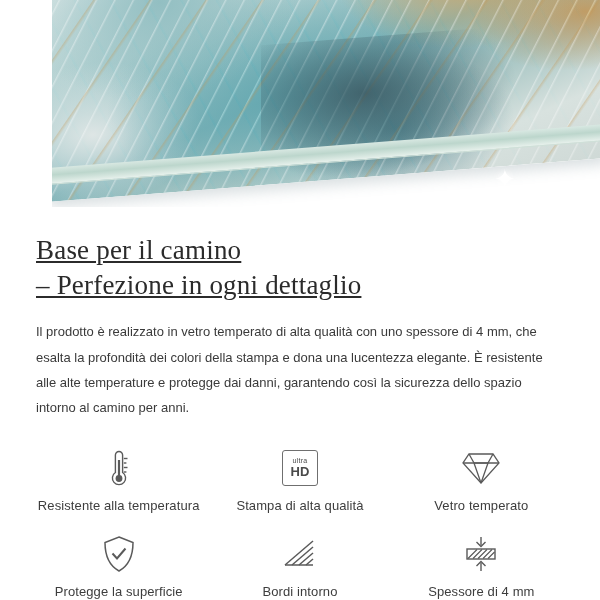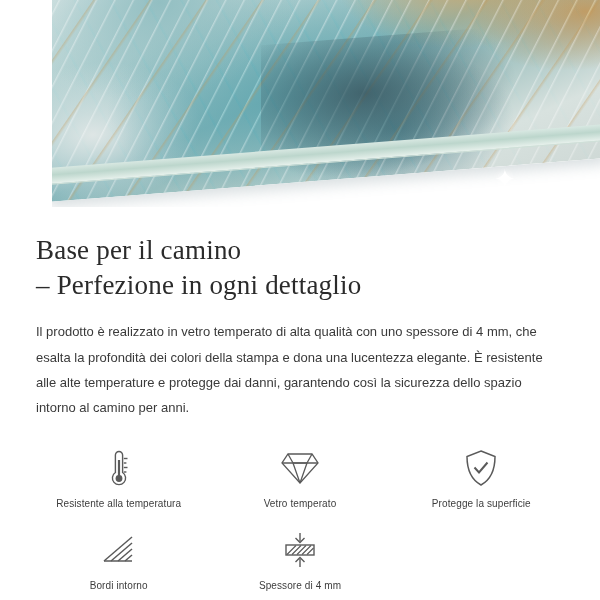--- a/index.html
+++ b/index.html
@@ -108,20 +108,21 @@
 
   
   .headline {
     margin: 18px 0 4px 36px;
     font-family: "Liberation Serif", serif;
     font-size: 27px;
     line-height: 1.30;
     color: #2b2b2b;
     font-weight: 400;
     letter-spacing: .2px;
+    text-decoration: underline;
   }
   .headline .line2 { display: block; }
 
   
   .body-copy {
     margin: 16px 36px 0 36px;
     font-size: 13px;
     line-height: 1.95;
     color: #3a3a3a;
     text-align: left;
@@ -141,21 +142,21 @@
     justify-content: flex-start;
   }
   .feature .ico {
     height: 46px;
     display: flex;
     align-items: center;
     justify-content: center;
   }
   .feature .cap {
     margin-top: 7px;
-    font-size: 10px;
+    font-size: 13px;
     color: #3d3d3d;
     text-align: center;
     letter-spacing: .1px;
   }
   .hd-badge {
     width: 34px;
     height: 34px;
     border: 1.6px solid #6f6f6f;
     border-radius: 3px;
     display: flex;
@@ -202,20 +203,29 @@
           <rect x="11.9" y="14" width="2.2" height="16" fill="#5a5a5a" stroke="none"></rect>
           <line x1="17.8" y1="12.5" x2="21.5" y2="12.5"></line>
           <line x1="17.8" y1="17" x2="20.4" y2="17"></line>
           <line x1="17.8" y1="21.5" x2="21.5" y2="21.5"></line>
           <line x1="17.8" y1="26" x2="20.4" y2="26"></line>
         </svg>
       </div>
       <div class="cap">Resistente alla temperatura</div>
     </div>
 
+    <div class="feature">
+      <div class="ico">
+        <div class="hd-badge">
+          <span class="u">ultra</span>
+          <span class="h">HD</span>
+        </div>
+      </div>
+      <div class="cap">Stampa di alta qualità</div>
+    </div>
 
     <div class="feature">
       <div class="ico">
         <svg width="40" height="36" viewBox="0 0 40 36" fill="none" stroke="#5a5a5a" stroke-width="1.3">
           <path d="M8 4 H32 L38 13 L20 33 L2 13 Z"></path>
           <path d="M2 13 H38"></path>
           <path d="M8 4 L13 13 L20 33"></path>
           <path d="M32 4 L27 13 L20 33"></path>
           <path d="M13 13 H27"></path>
         </svg>

